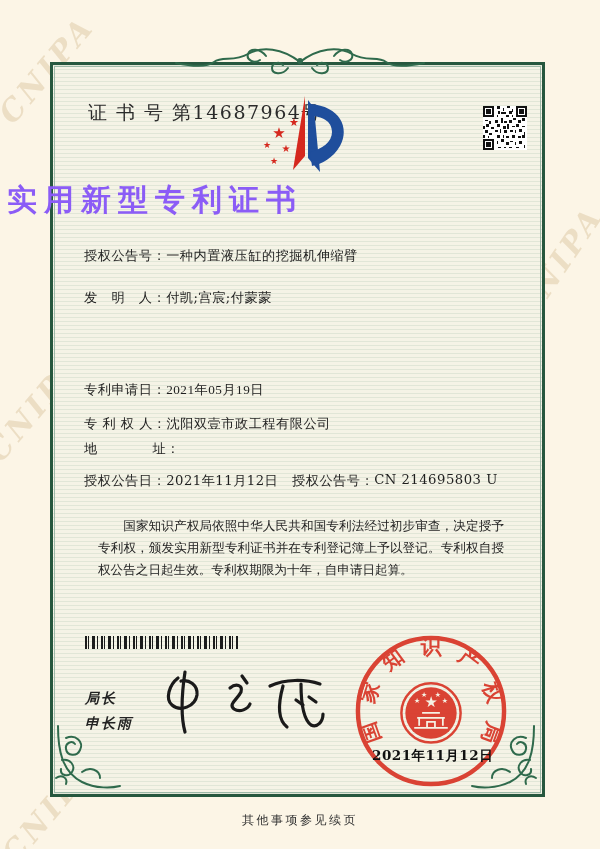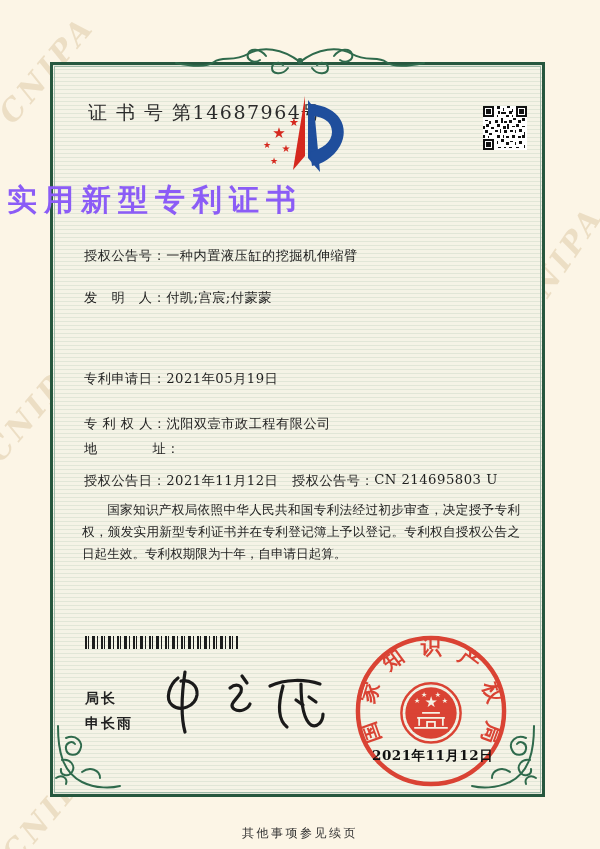--- a/index.html
+++ b/index.html
@@ -32,50 +32,50 @@
 
   .title{position:absolute;left:0;right:0;top:180px;text-align:left;
          font-size:30px;font-weight:700;letter-spacing:7px;text-indent:7px;
          color:#8b5cf6;}
 
   .field{position:absolute;left:84px;font-size:13.2px;color:#1f1f1f;
          letter-spacing:0.5px;display:flex;align-items:flex-start;}
   .field .lab{white-space:pre;flex:0 0 auto;}
   .field .val{flex:1 1 auto;}
   .f-name{top:247px;} .f-inv{top:289px;align-items:flex-end;} .f-no{top:331px;}
-  .f-app{top:370px;}  .f-own{top:415px;justify-content:flex-end;}
+  .f-app{top:381px;font-family:Liberation Serif, serif;}  .f-own{top:415px;justify-content:flex-end;}
   .f-addr{top:441px;width:452px;line-height:1.25;}
   .f-authdate{top:472px;align-items:flex-end;} .f-authno{top:472px;left:292px;}
 
   .paras{position:absolute;left:82px;top:499px;width:438px;
          font-size:12.6px;line-height:1.74;color:#242424;text-align:justify;}
-  .paras p{margin:0;text-indent:2em;}
+  .paras p{margin:16px;text-indent:2em;}
 
   .barcode{position:absolute;left:85px;top:636px;width:153px;height:13px;
     background:repeating-linear-gradient(90deg,
       #1b1b1b 0 2px, rgba(0,0,0,0) 2px 3px,
       #1b1b1b 3px 4px, rgba(0,0,0,0) 4px 7px,
       #1b1b1b 7px 10px, rgba(0,0,0,0) 10px 12px,
       #1b1b1b 12px 13px, rgba(0,0,0,0) 13px 16px);}
 
   .director{position:absolute;left:85px;top:686px;
             font-family:"DejaVu Sans", sans-serif;font-weight:700;
-            font-size:14px;color:#222;line-height:1.8;letter-spacing:2px;}
+            font-size:14px;color:#222;line-height:1.8;letter-spacing:2px;font-style:italic;}
   .signature{position:absolute;left:150px;top:664px;}
 
   .seal{position:absolute;left:352px;top:632px;width:158px;height:158px;
         opacity:0.95;}
   .seal-date{position:absolute;left:372px;top:747px;width:150px;
              font-size:13.5px;font-weight:700;color:#101010;
              letter-spacing:0.5px;}
 
   .pagenum{position:absolute;left:0;right:0;top:779px;text-align:center;
            font-size:11.5px;letter-spacing:1.5px;color:#222;}
   .contnote{position:absolute;left:0;right:0;top:812px;text-align:center;
-            font-size:12px;letter-spacing:2.5px;color:#333;margin-top:13px;}
+            font-size:12px;letter-spacing:2.5px;color:#333;}
 </style>
 </head>
 <body>
 
 <div class="page">
 
   <div class="wm" style="left:-18px;top:52px;">CNIPA</div>
   <div class="wm wm2" style="left:330px;top:250px;">CNIPA</div>
   <div class="wm" style="left:-30px;top:390px;">CNIPA</div>
   <div class="wm" style="left:495px;top:245px;transform:rotate(-56deg);">CNIPA</div>

